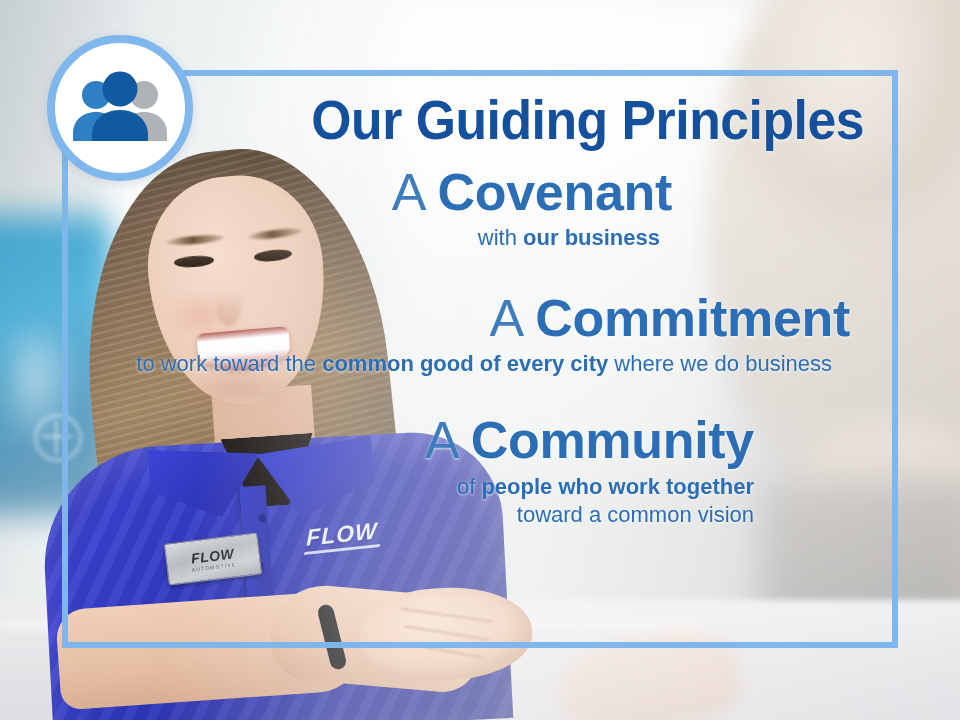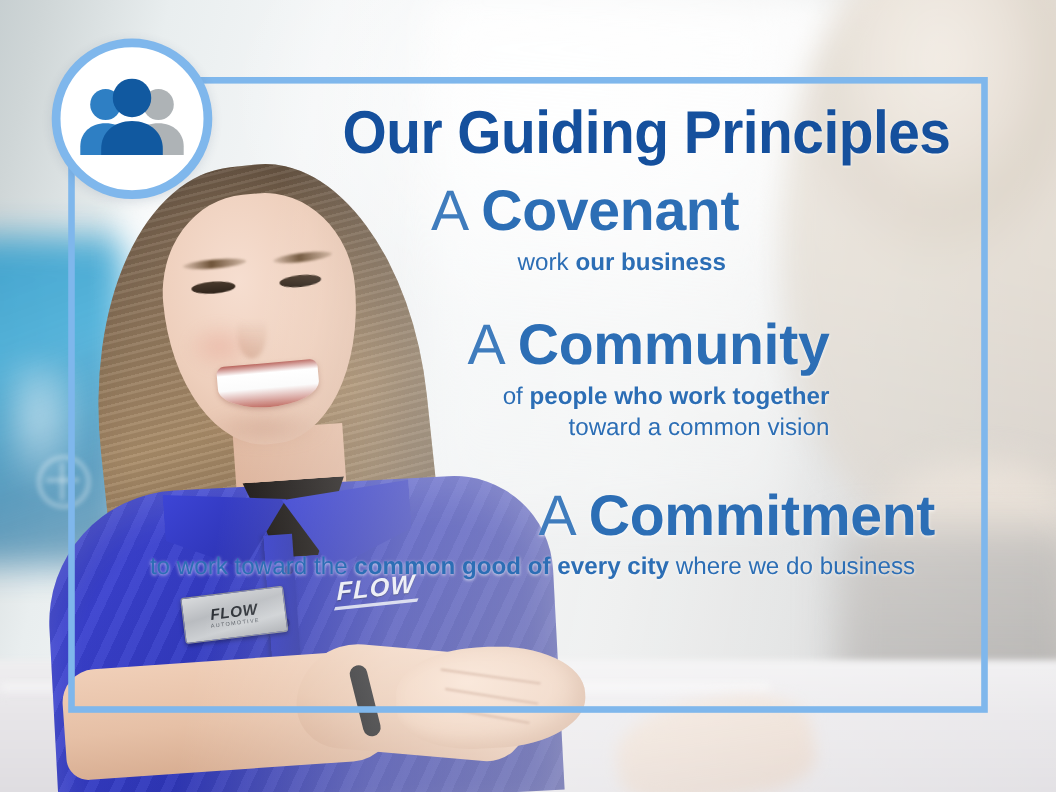--- a/index.html
+++ b/index.html
@@ -498,38 +498,38 @@
 
   <div class="content">
 
     <h1 class="headline">Our Guiding Principles</h1>
 
     <div class="principle p-covenant">
       <div class="big">
         <span class="article">A </span><span class="term">Covenant</span>
       </div>
       <div class="sub">
-        <span>work </span><b>our business</b>
+        <span>with </span><b>our business</b>
+      </div>
+    </div>
+
+    <div class="principle p-commitment">
+      <div class="big">
+        <span class="article">A </span><span class="term">Commitment</span>
+      </div>
+      <div class="sub">
+        <span>to work toward the </span><b>common good of every city</b><span> where we do business</span>
       </div>
     </div>
 
     <div class="principle p-community">
       <div class="big">
         <span class="article">A </span><span class="term">Community</span>
       </div>
       <div class="sub">
         <span>of </span><b>people who work together</b><br>
         <span>
 toward a common vision</span>
       </div>
     </div>
 
-    <div class="principle p-commitment">
-      <div class="big">
-        <span class="article">A </span><span class="term">Commitment</span>
-      </div>
-      <div class="sub">
-        <span>to work toward the </span><b>common good of every city</b><span> where we do business</span>
-      </div>
-    </div>
-
   </div>
 </div>
 
 </body></html>

